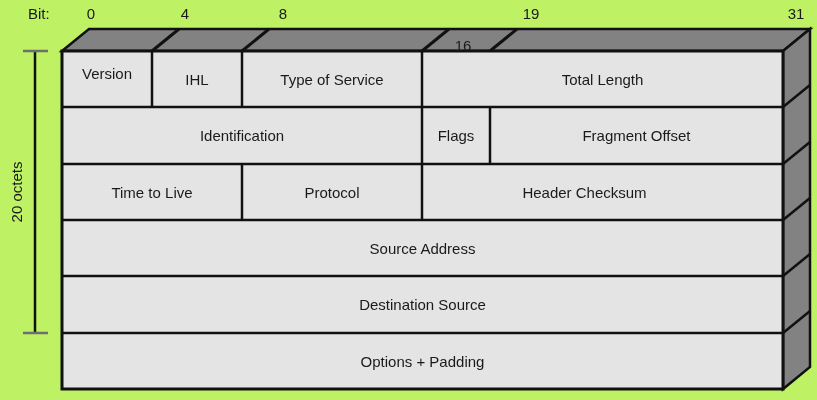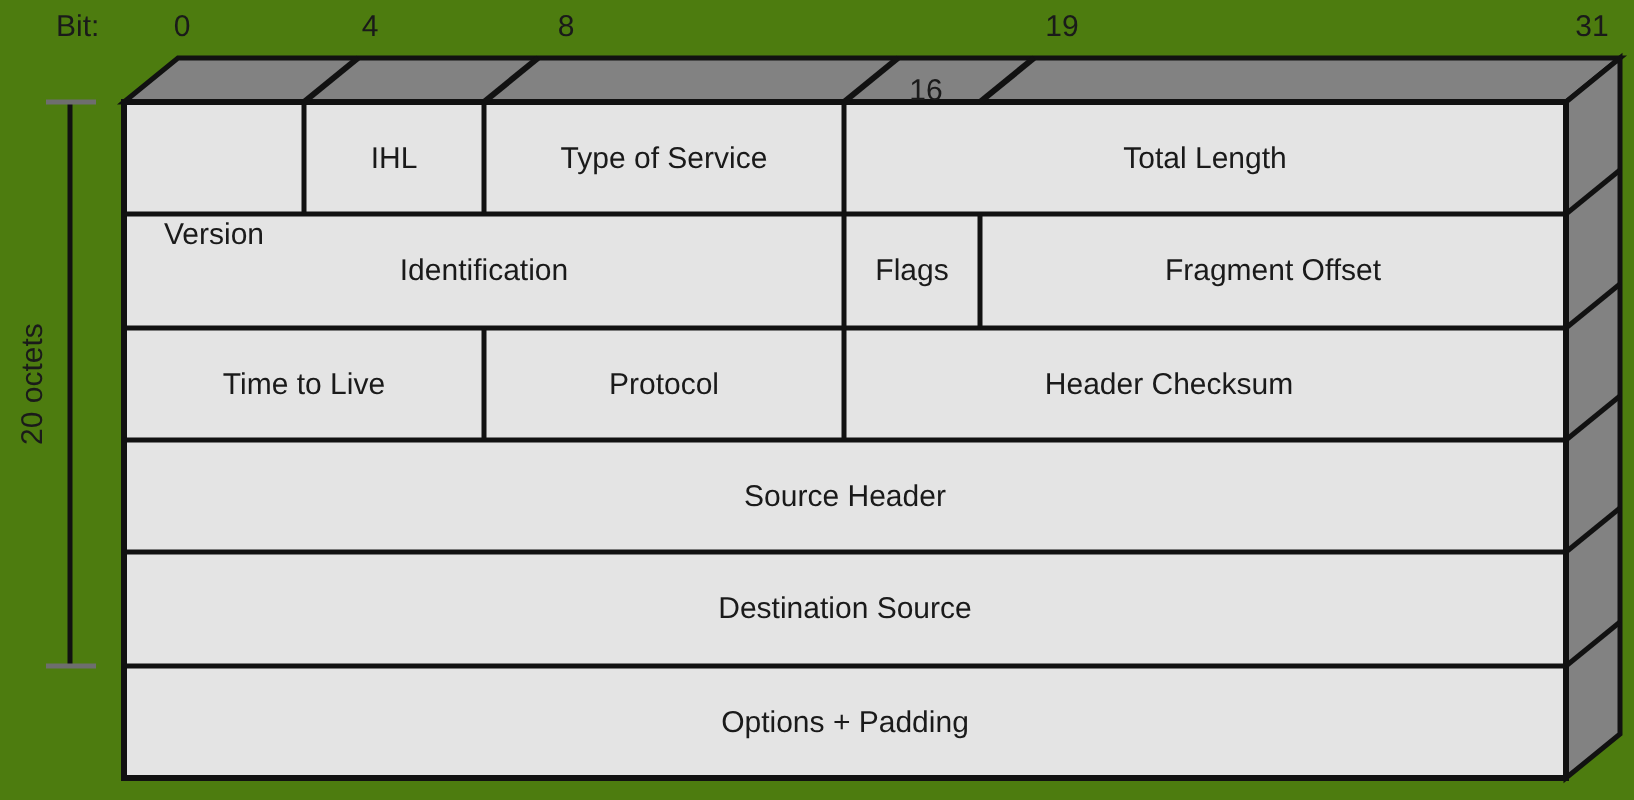--- a/index.html
+++ b/index.html
@@ -6,21 +6,21 @@
     --cell-fill:#e4e4e4;
     --depth-fill:#828282;
     --line:#111111;
     --bracket:#6e6e6e;
     --text:#1a1a1a;
   }
   html,body{margin:0;padding:0;background:#ffffff;}
   .stage{
     position:relative;
     width:817px;height:400px;
-    background:#4d7c0f;
+    background:#bef264;
     font-family:"Liberation Sans","DejaVu Sans",sans-serif;
     color:var(--text);
     overflow:hidden;
   }
   .stage svg{position:absolute;left:0;top:0;}
   .lbl{
     position:absolute;
     display:flex;align-items:center;justify-content:center;
     font-size:15px;line-height:1;white-space:nowrap;
     color:var(--text);
@@ -88,32 +88,32 @@
   <div class="lbl axis-lbl bit-caption" style="left:28px;top:4px;width:36px;height:18px;">Bit:</div>
   <div class="lbl axis-lbl" style="left:69px;top:4px;width:44px;height:18px;">0</div>
   <div class="lbl axis-lbl" style="left:163px;top:4px;width:44px;height:18px;">4</div>
   <div class="lbl axis-lbl" style="left:261px;top:4px;width:44px;height:18px;">8</div>
   <div class="lbl axis-lbl" style="left:441px;top:4px;width:44px;height:18px;margin-top:32px;">16</div>
   <div class="lbl axis-lbl" style="left:509px;top:4px;width:44px;height:18px;">19</div>
   <div class="lbl axis-lbl" style="left:774px;top:4px;width:44px;height:18px;">31</div>
 
   <div class="lbl side-label" style="left:-30px;top:183px;width:92px;height:18px;">20 octets</div>
 
-  <div class="lbl" style="left:62px;top:51px;width:90px;height:45px;margin-top:44px;">Version</div>
+  <div class="lbl" style="left:62px;top:51px;width:90px;height:45px;">Version</div>
   <div class="lbl" style="left:152px;top:51px;width:90px;height:56px;">IHL</div>
   <div class="lbl" style="left:242px;top:51px;width:180px;height:56px;">Type of Service</div>
   <div class="lbl" style="left:422px;top:51px;width:361px;height:56px;">Total Length</div>
 
   <div class="lbl" style="left:62px;top:107px;width:360px;height:57px;">Identification</div>
   <div class="lbl" style="left:422px;top:107px;width:68px;height:57px;">Flags</div>
   <div class="lbl" style="left:490px;top:107px;width:293px;height:57px;">Fragment Offset</div>
 
   <div class="lbl" style="left:62px;top:164px;width:180px;height:56px;">Time to Live</div>
   <div class="lbl" style="left:242px;top:164px;width:180px;height:56px;">Protocol</div>
   <div class="lbl" style="left:404px;top:164px;width:361px;height:56px;">Header Checksum</div>
 
-  <div class="lbl" style="left:62px;top:220px;width:721px;height:56px;">Source Header</div>
+  <div class="lbl" style="left:62px;top:220px;width:721px;height:56px;">Source Address</div>
 
   <div class="lbl" style="left:62px;top:276px;width:721px;height:57px;">Destination Source</div>
 
   <div class="lbl" style="left:62px;top:333px;width:721px;height:56px;">Options + Padding</div>
 
 </div>
 
 </body></html>

